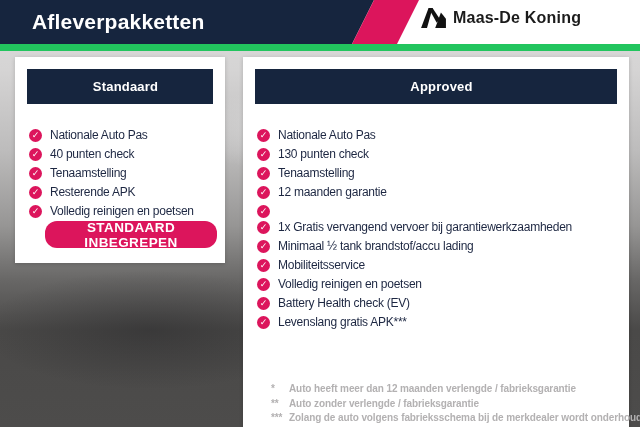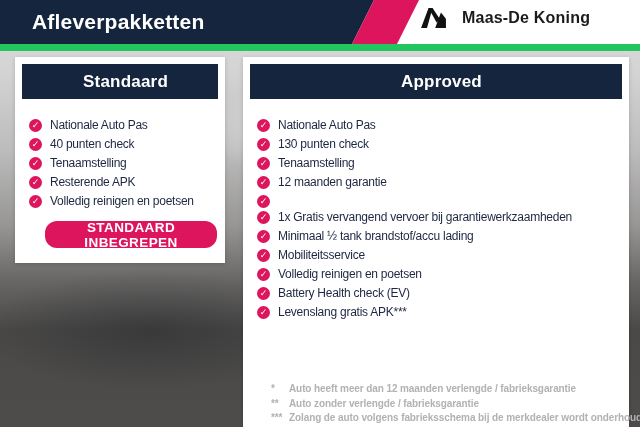--- a/index.html
+++ b/index.html
@@ -25,34 +25,34 @@
   #header .navy-band{position:absolute;inset:0;background:#16253e;
     -webkit-clip-path:polygon(0 0,374px 0,352px 100%,0 100%);
     clip-path:polygon(0 0,374px 0,352px 100%,0 100%);}
   #header .pink-band{position:absolute;inset:0;background:#dc155c;
     -webkit-clip-path:polygon(374px 0,419px 0,397px 100%,352px 100%);
     clip-path:polygon(374px 0,419px 0,397px 100%,352px 100%);}
   #page-title{
     position:absolute;left:32px;top:50%;transform:translateY(-50%);
     color:#fff;font-size:21px;font-weight:bold;letter-spacing:0.2px;white-space:nowrap;
   }
-  #brand{position:absolute;left:421px;top:0;height:36px;display:flex;align-items:center;gap:16px;}
+  #brand{position:absolute;left:421px;top:0;height:36px;display:flex;align-items:center;gap:7px;}
   #brand svg{display:block;}
   #brand .brand-name{font-size:16px;font-weight:bold;color:#1b1b1b;letter-spacing:0.2px;white-space:nowrap;}
   
   .card{
     position:absolute;background:#fff;box-shadow:0 1px 4px rgba(0,0,0,0.18);
     display:flex;flex-direction:column;z-index:4;
   }
   #card-standaard{left:15px;top:57px;width:210px;height:206px;}
   #card-approved{left:243px;top:57px;width:386px;height:411px;}
   .card-head{
-    margin:7px;height:35px;background:#16253e;color:#fff;
+    margin:12px;height:35px;background:#16253e;color:#fff;
     display:flex;align-items:center;justify-content:center;
-    font-size:17px;font-weight:bold;letter-spacing:0.2px;flex:none;padding-left:11px;
+    font-size:13px;font-weight:bold;letter-spacing:0.2px;flex:none;padding-left:11px;
   }
   ul.items{list-style:none;margin:10px 0 0;padding:0 4px 0 14px;}
   li.item{display:flex;align-items:flex-start;gap:8px;line-height:19px;}
   .check{
     flex:none;width:13px;height:13px;margin-top:3px;border-radius:50%;
     background:#dc155c;color:#fff;display:flex;align-items:center;justify-content:center;
     font-size:9px;line-height:13px;font-family:"DejaVu Sans",sans-serif;font-weight:bold;
   }
   .item .txt{
     font-size:12px;font-weight:normal;color:#1d2742;letter-spacing:-0.25px;white-space:nowrap;

